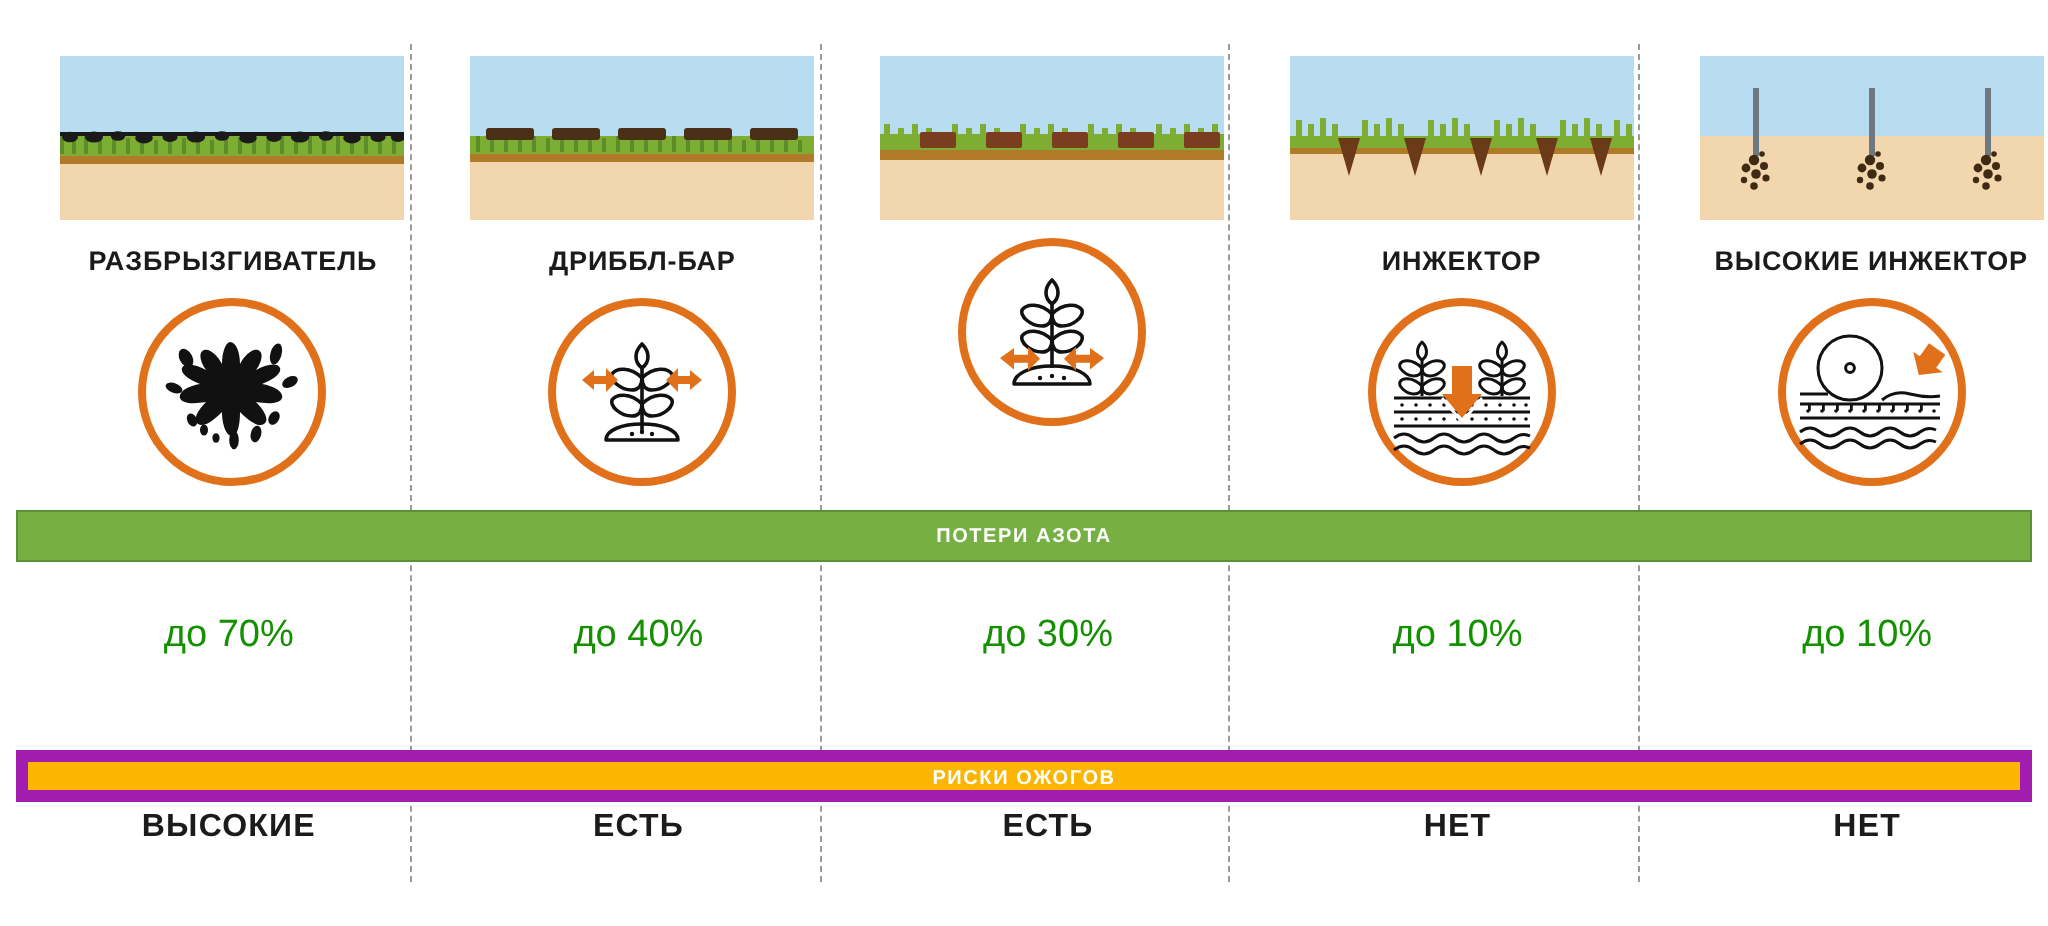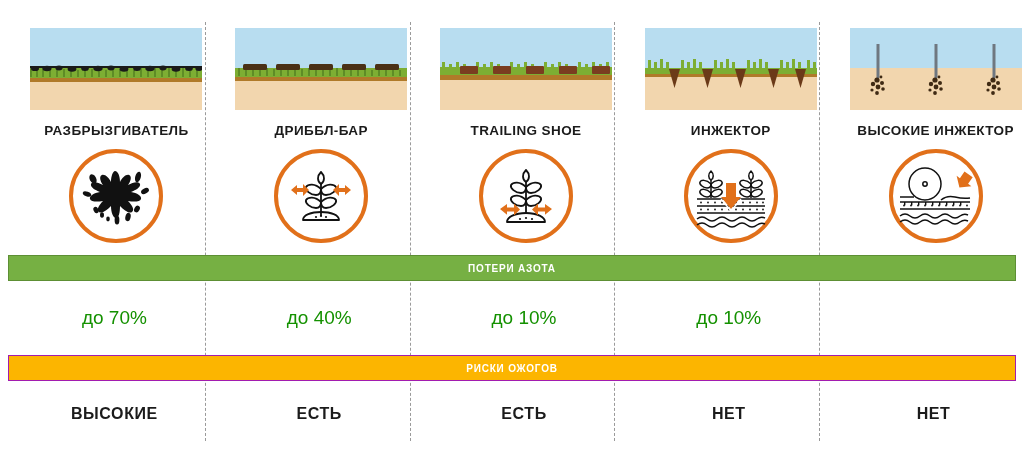--- a/index.html
+++ b/index.html
@@ -99,23 +99,24 @@
     font-size: 10px;
     font-weight: bold;
     letter-spacing: 0.8px;
   }
   #banner-nitrogen {
     top: 255px;
     background: #76b043;
     border: 1px solid #5d8f34;
   }
   #banner-burns {
-    top: 355px;
+    top: 375px;
     background: #fcb500;
-    border: 1px solid #a21caf;
+    border: 6px solid #a21caf;
+    align-items: flex-end;
   }
 
   
   .value-row {
     position: absolute;
     left: 12px;
     width: 1024px;
     display: flex;
   }
   .value-row .cell {
@@ -330,21 +331,20 @@
           </g>
           <g fill="#7a3d20">
             <rect x="20" y="38" width="18" height="8" rx="1"></rect>
             <rect x="53" y="38" width="18" height="8" rx="1"></rect>
             <rect x="86" y="38" width="18" height="8" rx="1"></rect>
             <rect x="119" y="38" width="18" height="8" rx="1"></rect>
             <rect x="152" y="38" width="18" height="8" rx="1"></rect>
           </g>
         </svg>
       </div>
-      <div class="method-label">TRAILING SHOE</div>
       <div class="icon-circle">
         <svg width="72" height="68" viewBox="0 0 72 68">
           <g fill="none" stroke="#111111" stroke-width="1.8" stroke-linejoin="round">
             <path d="M36 8 c-4 4 -4 9 0 12 c4 -3 4 -8 0 -12 z"></path>
             <path d="M36 20 v32"></path>
             <path d="M36 25 c-6 -6 -13 -5 -15 -2 c-1 3 4 8 10 8 c3 0 5 -2 5 -6 z"></path>
             <path d="M36 25 c6 -6 13 -5 15 -2 c1 3 -4 8 -10 8 c-3 0 -5 -2 -5 -6 z"></path>
             <path d="M36 38 c-6 -6 -13 -5 -15 -2 c-1 3 4 8 10 8 c3 0 5 -2 5 -6 z"></path>
             <path d="M36 38 c6 -6 13 -5 15 -2 c1 3 -4 8 -10 8 c-3 0 -5 -2 -5 -6 z"></path>
             <path d="M17 60 c0 -5 8 -9 19 -9 c11 0 19 4 19 9 z"></path>
@@ -535,20 +535,21 @@
 
   </div>
 
   <div class="banner" id="banner-nitrogen">
     <span>ПОТЕРИ АЗОТА</span>
   </div>
 
   <div class="value-row" id="row-nitrogen">
     <div class="cell">до 70%</div>
     <div class="cell">до 40%</div>
+    <div class="cell">до 30%</div>
     <div class="cell">до 10%</div>
     <div class="cell">до 10%</div>
   </div>
 
   <div class="banner" id="banner-burns">
     <span>РИСКИ ОЖОГОВ</span>
   </div>
 
   <div class="value-row" id="row-burns">
     <div class="cell">ВЫСОКИЕ</div>

